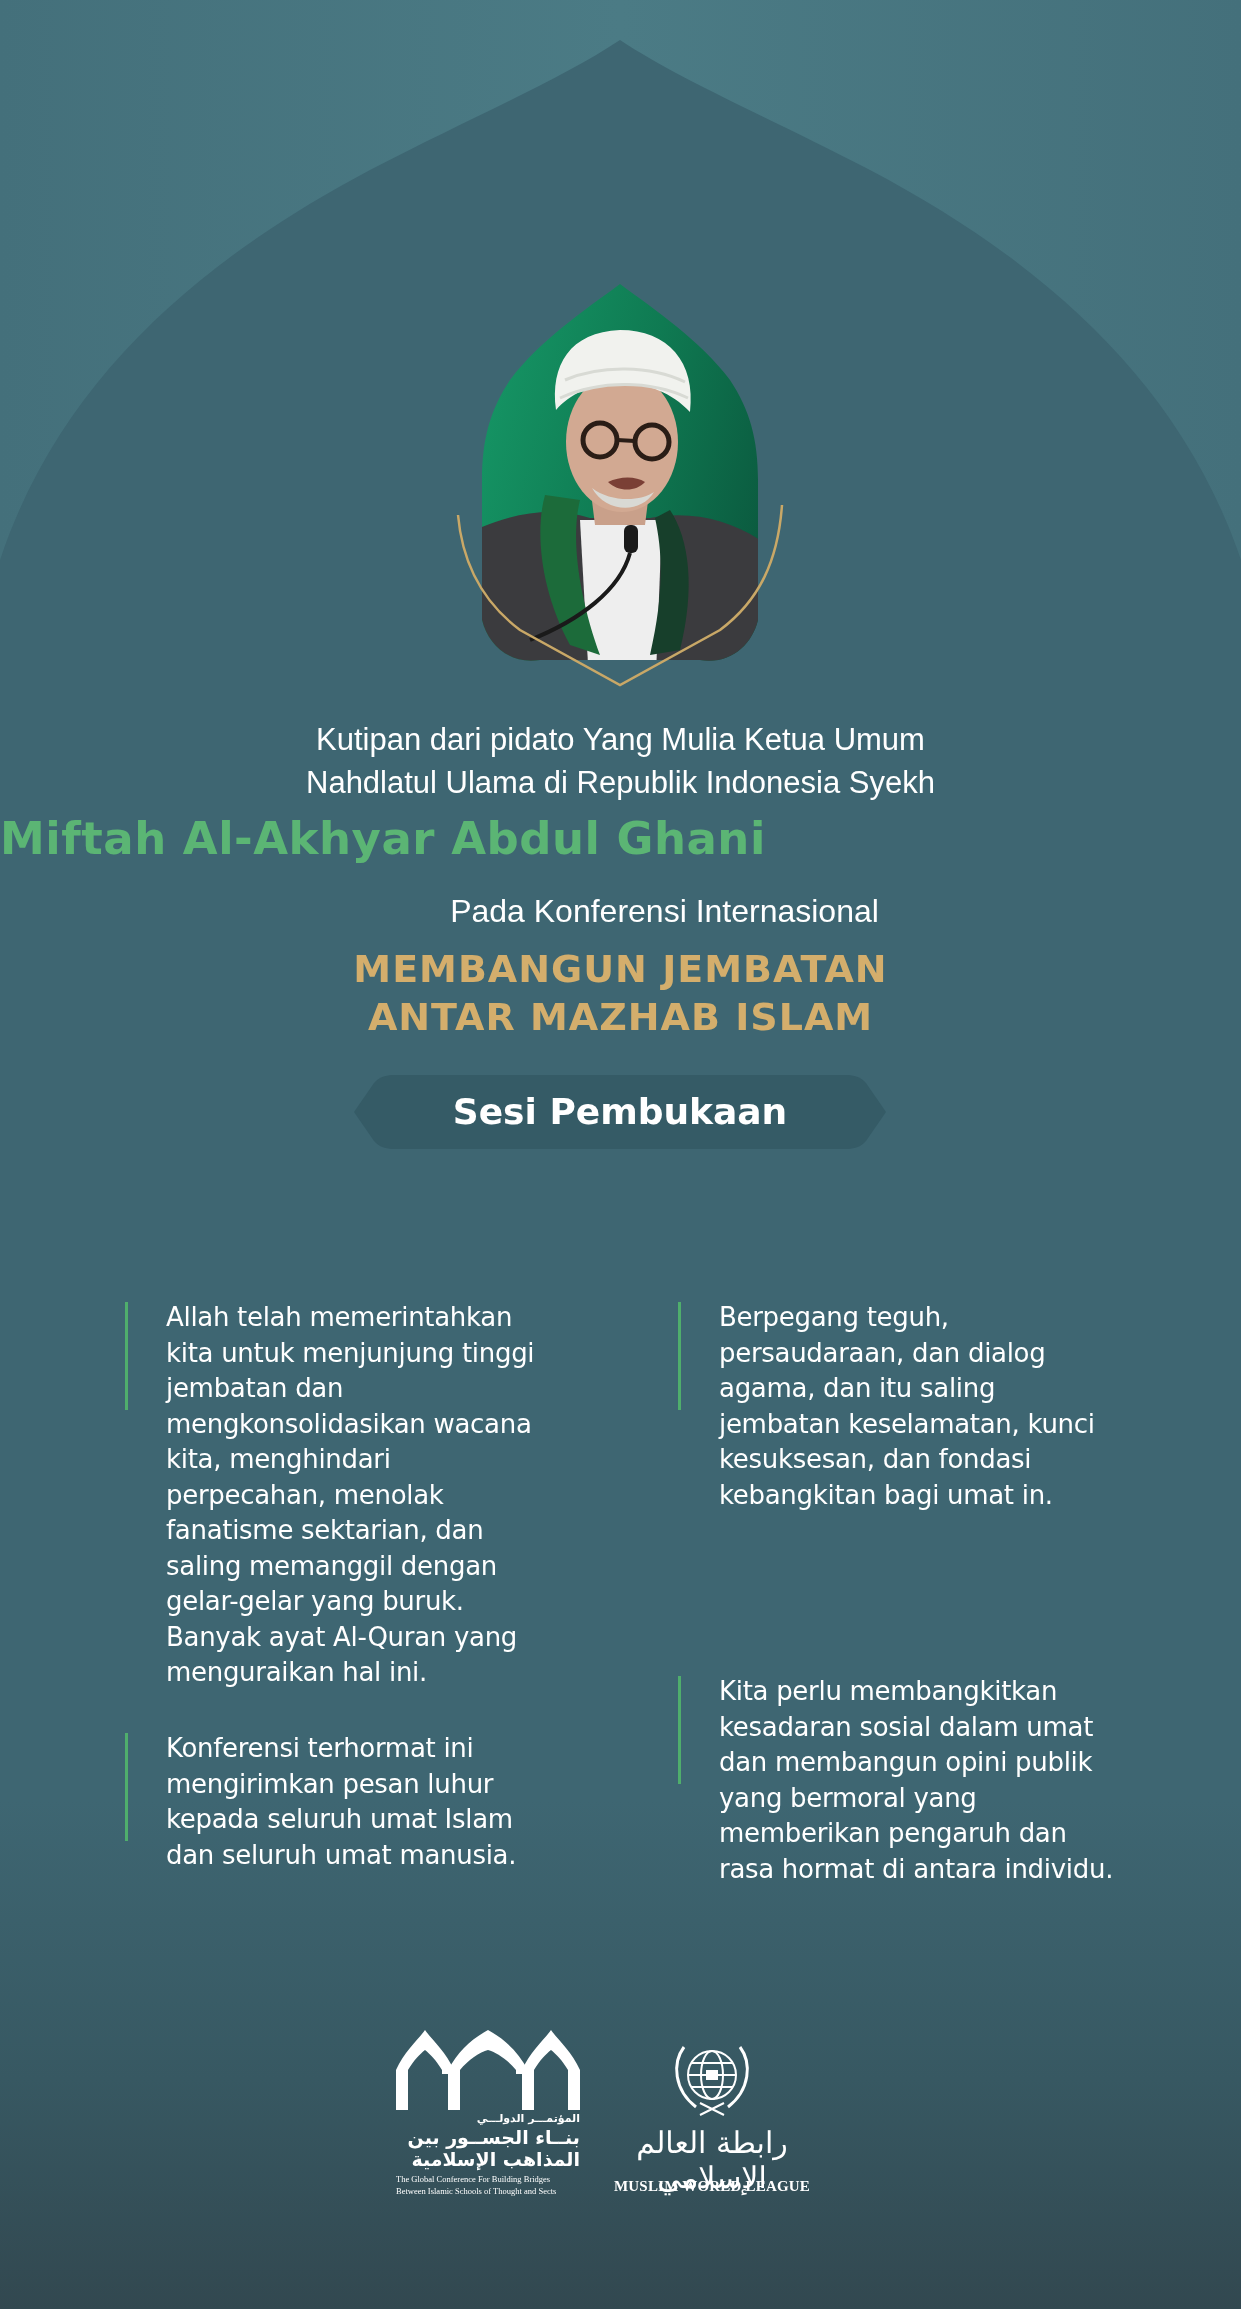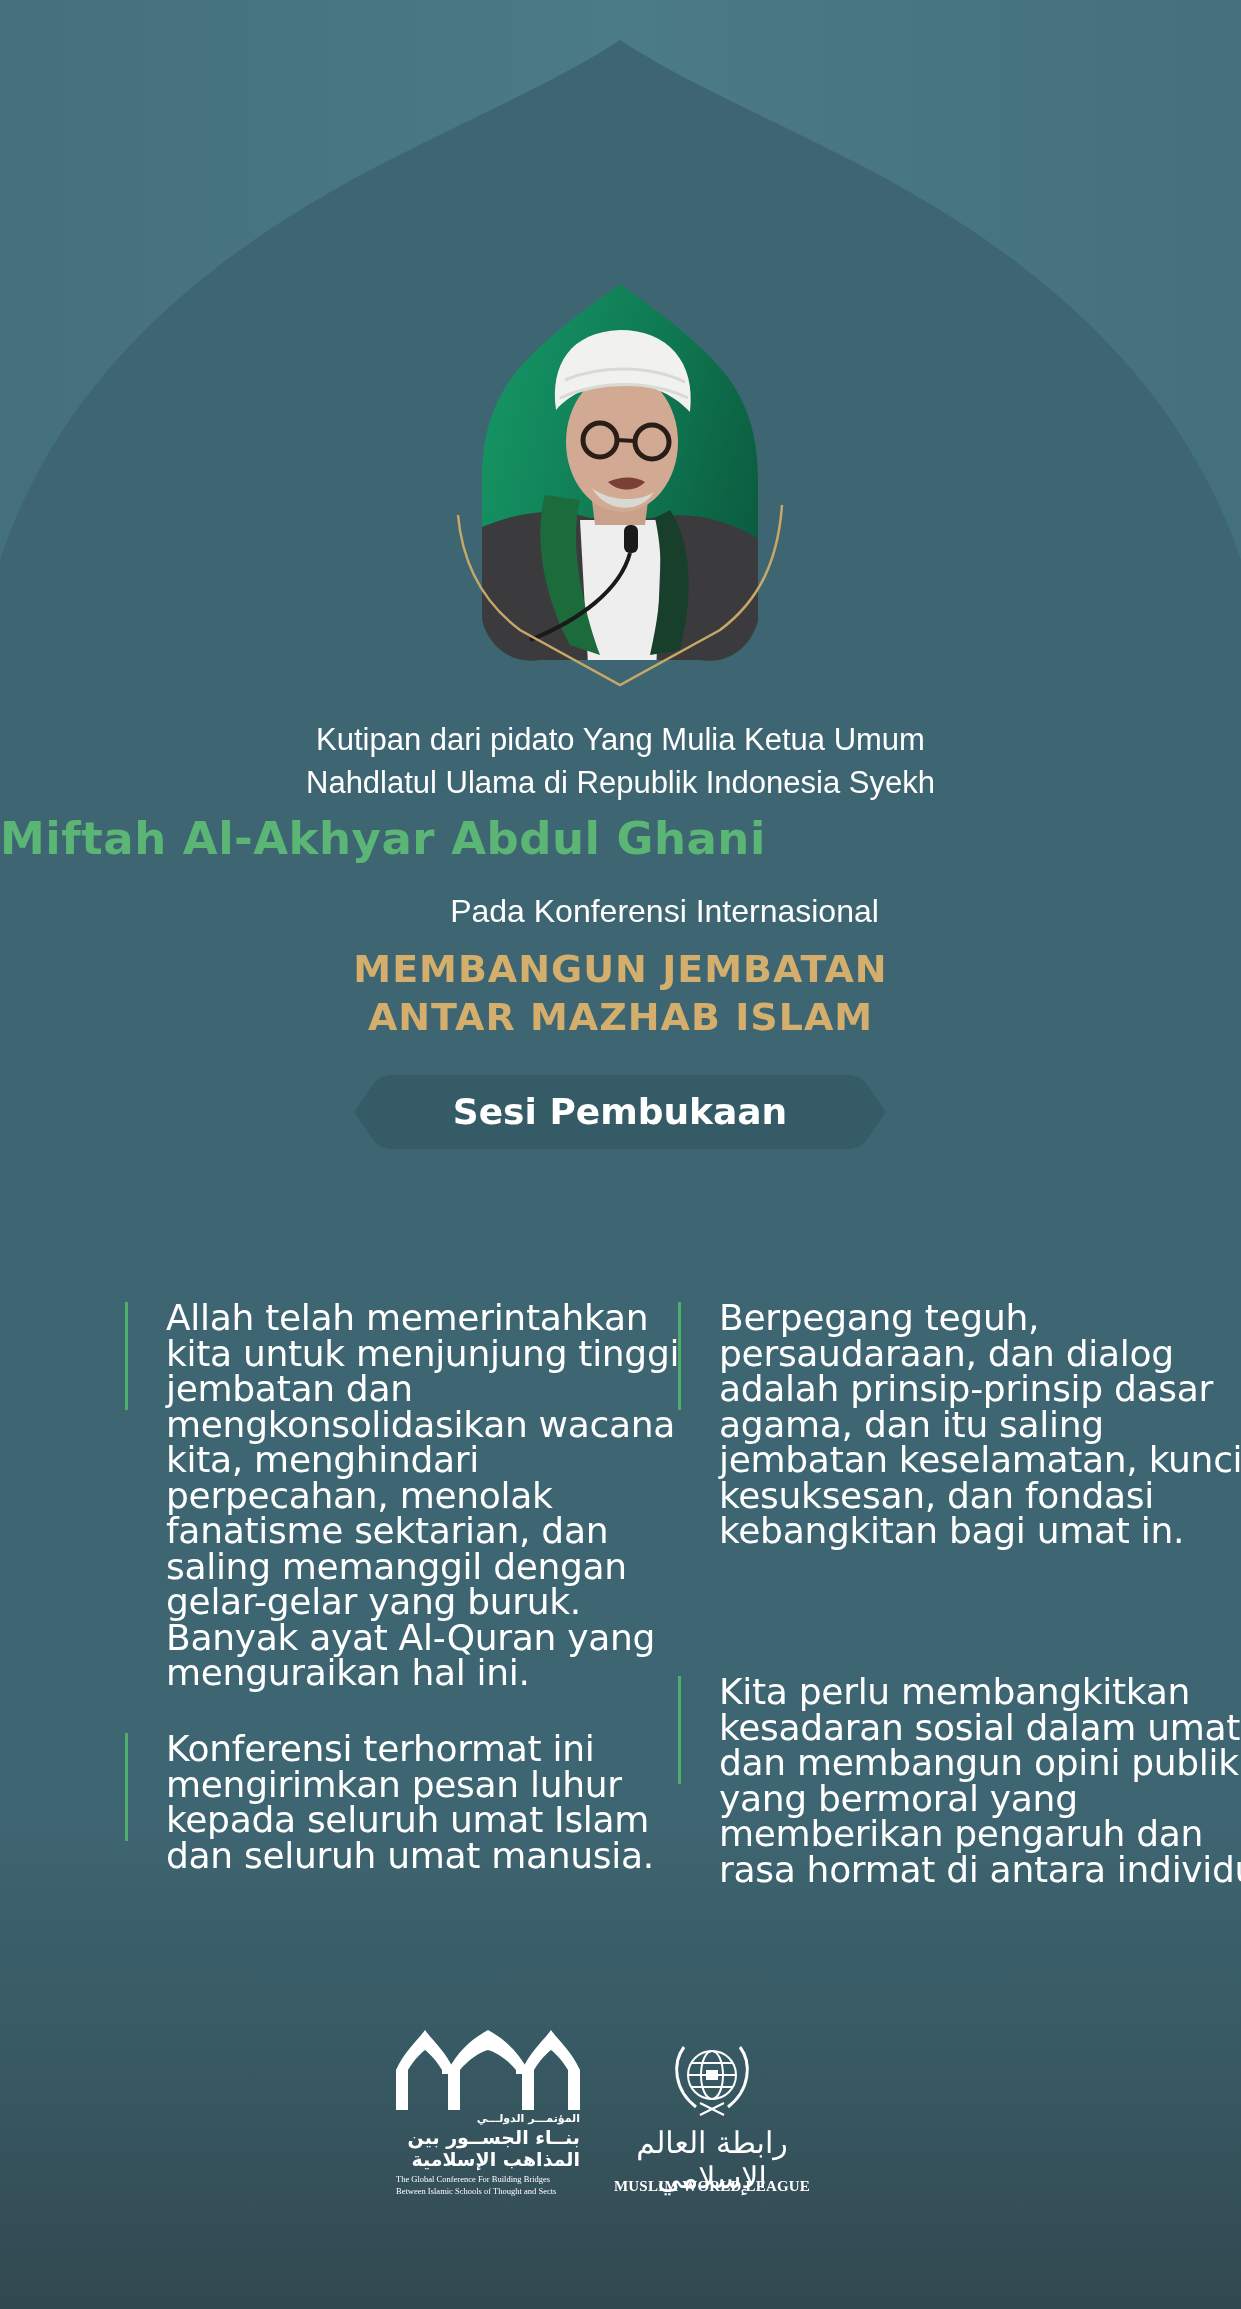--- a/index.html
+++ b/index.html
@@ -35,21 +35,21 @@
     position: absolute; left: 354px; top: 1075px; width: 532px; height: 74px;
   }
   .session-pill svg { position: absolute; left: 0; top: 0; }
   .session-label {
     position: absolute; left: 0; top: 0; width: 532px; height: 74px; line-height: 74px;
     text-align: center; font-size: 36px; font-weight: bold; color: #ffffff;
     font-family: "DejaVu Sans", sans-serif;
   }
 
   .quote {
-    position: absolute; font-size: 36px; line-height: 35.5px; color: #ffffff;
+    position: absolute; font-size: 26px; line-height: 35.5px; color: #ffffff;
     font-family: "DejaVu Sans", sans-serif; letter-spacing: -0.3px;
   }
   .quote .bar {
     position: absolute; left: -41px; top: 2px; width: 3px; background: #4fae6c;
   }
   .quote .line { display: block; white-space: nowrap; }
 
   .logo-bridges { position: absolute; left: 396px; top: 2030px; width: 184px; height: 170px; }
   .logo-mwl { position: absolute; left: 612px; top: 2035px; width: 200px; height: 165px; }
   .bridges-ar { position: absolute; left: 0; width: 184px; text-align: right; color: #fff; font-family: "DejaVu Sans", sans-serif; font-weight: bold; }
@@ -156,21 +156,20 @@
   <span class="line">Konferensi terhormat ini</span>
   <span class="line">mengirimkan pesan luhur</span>
   <span class="line">kepada seluruh umat Islam</span>
   <span class="line">dan seluruh umat manusia.</span>
 </div>
 
 <div class="quote" style="left:719px; top:1300px;">
   <span class="bar" style="height:108px;"></span>
   <span class="line">Berpegang teguh,</span>
   <span class="line">persaudaraan, dan dialog</span>
-  <span class="line">adalah prinsip-prinsip dasar</span>
   <span class="line">agama, dan itu saling</span>
   <span class="line">jembatan keselamatan, kunci</span>
   <span class="line">kesuksesan, dan fondasi</span>
   <span class="line">kebangkitan bagi umat in.</span>
 </div>
 
 <div class="quote" style="left:719px; top:1674px;">
   <span class="bar" style="height:108px;"></span>
   <span class="line">Kita perlu membangkitkan</span>
   <span class="line">kesadaran sosial dalam umat</span>

